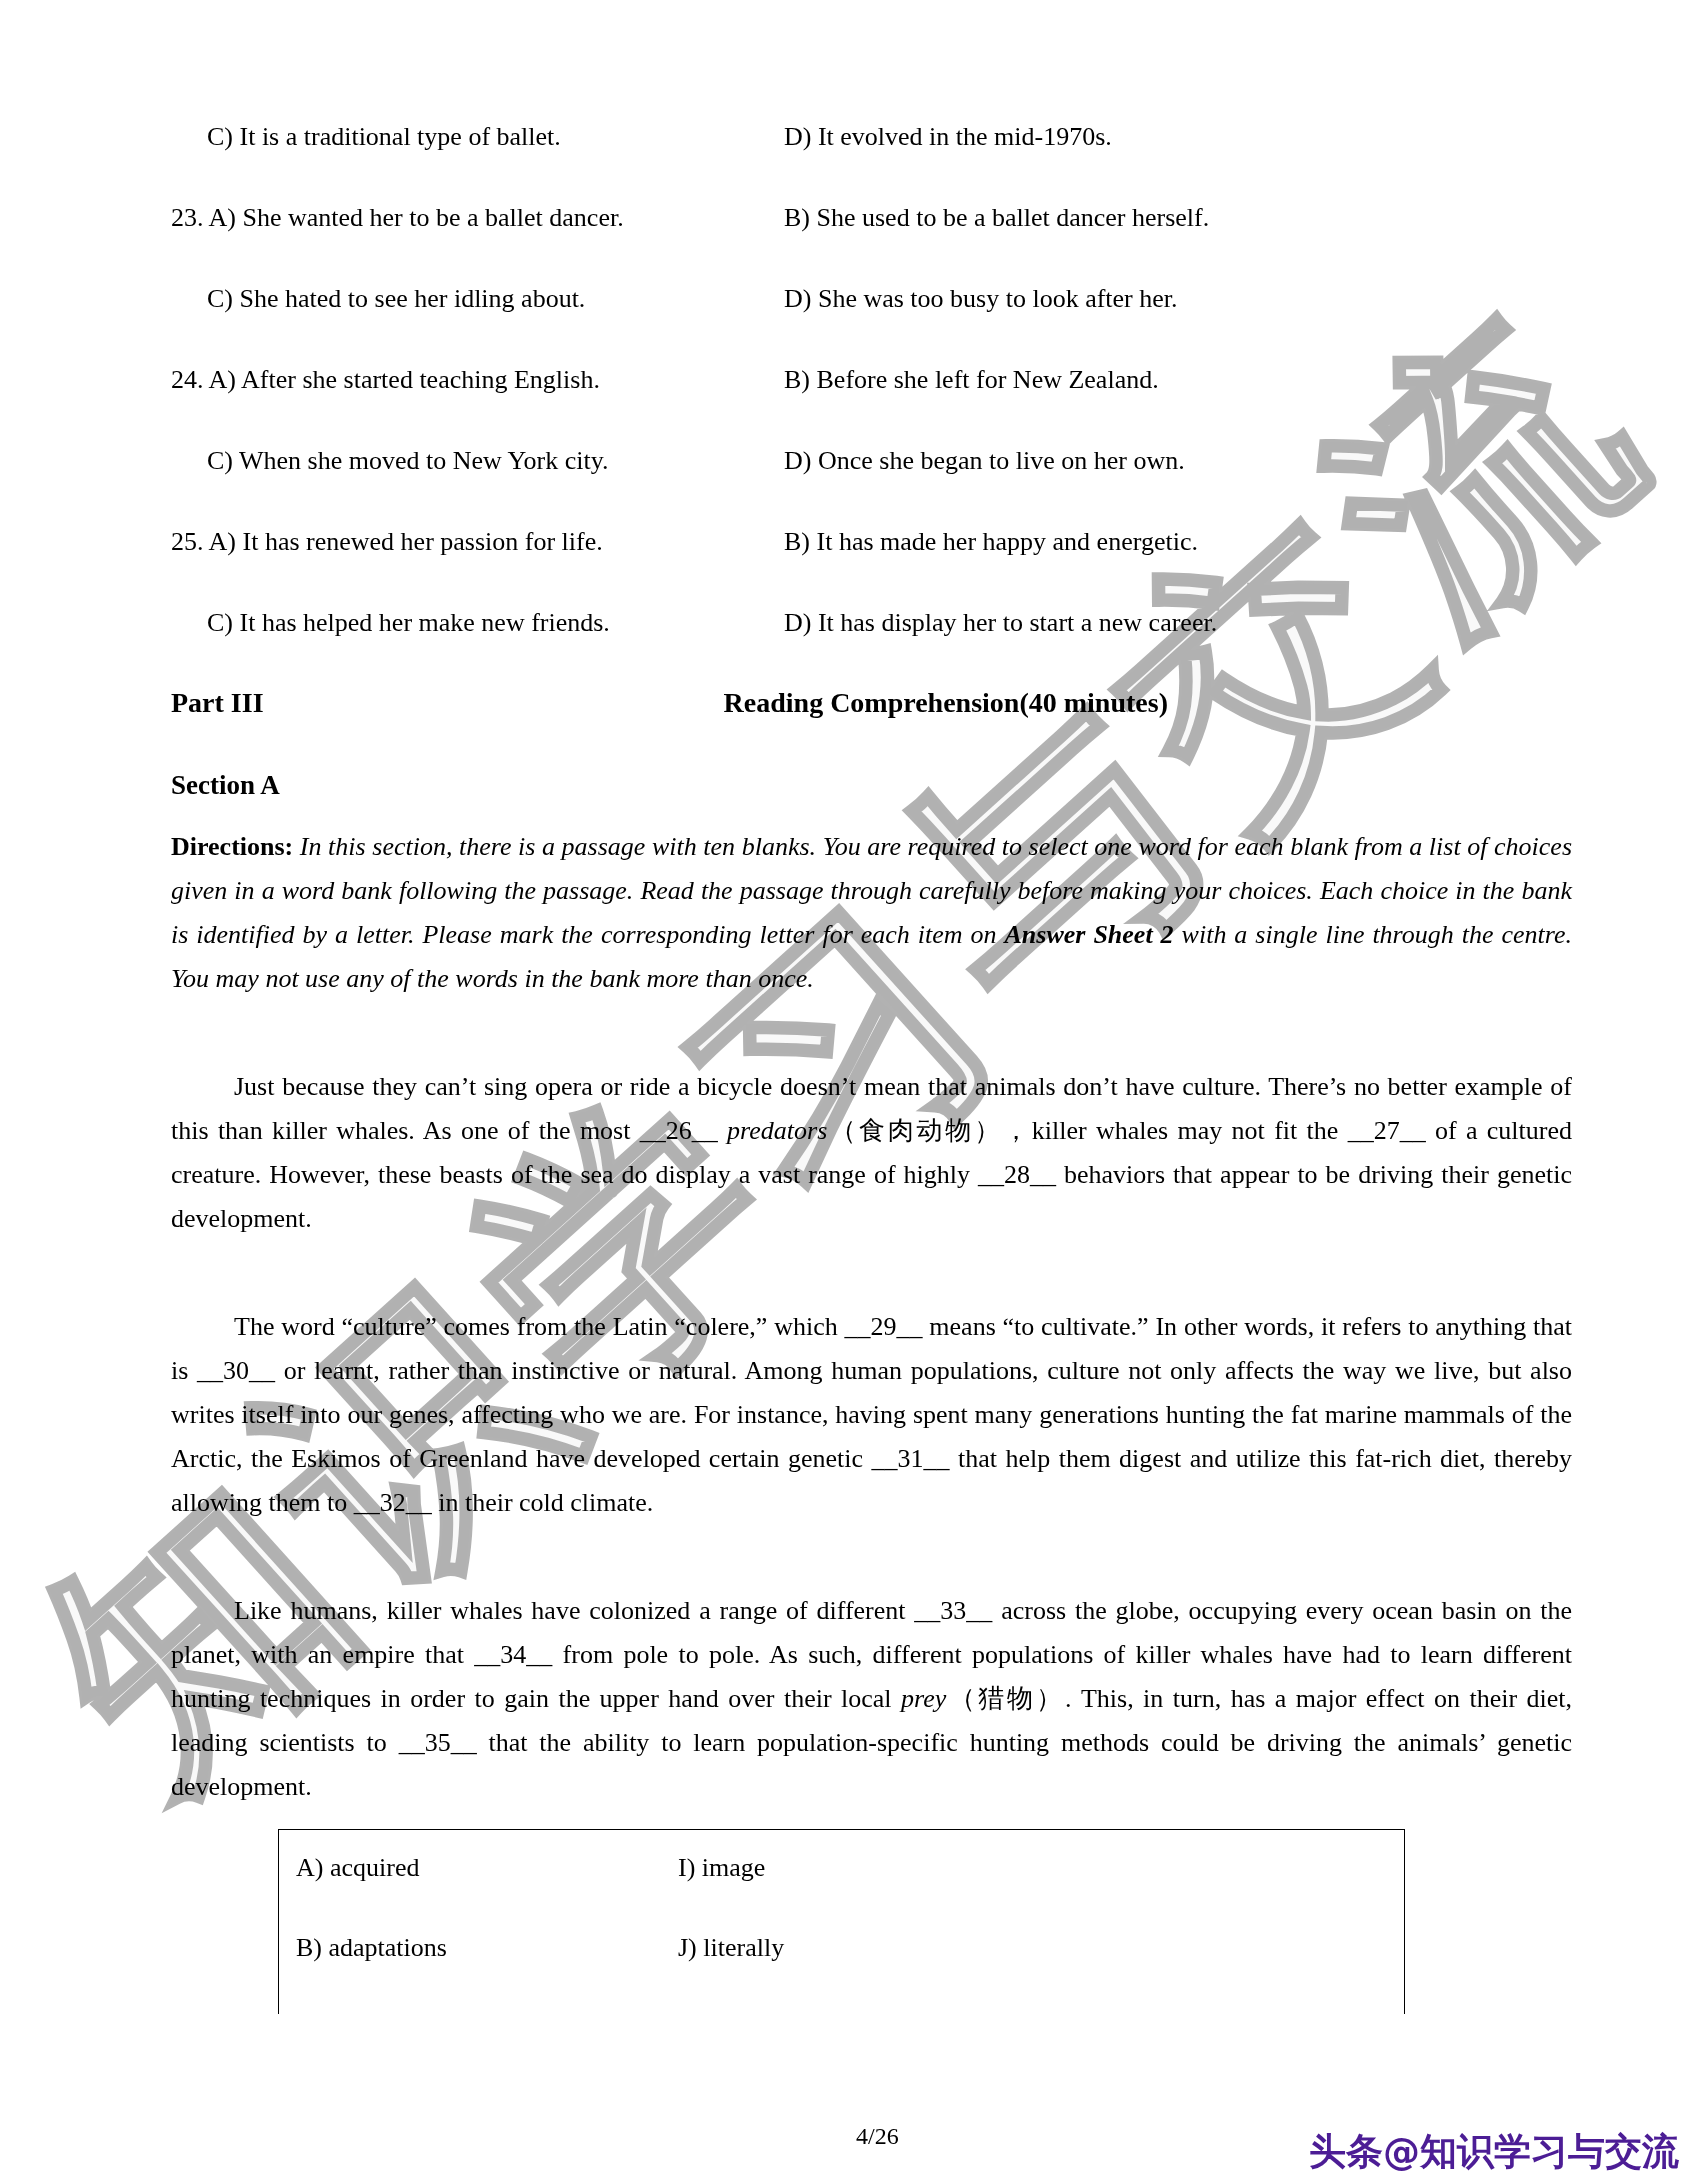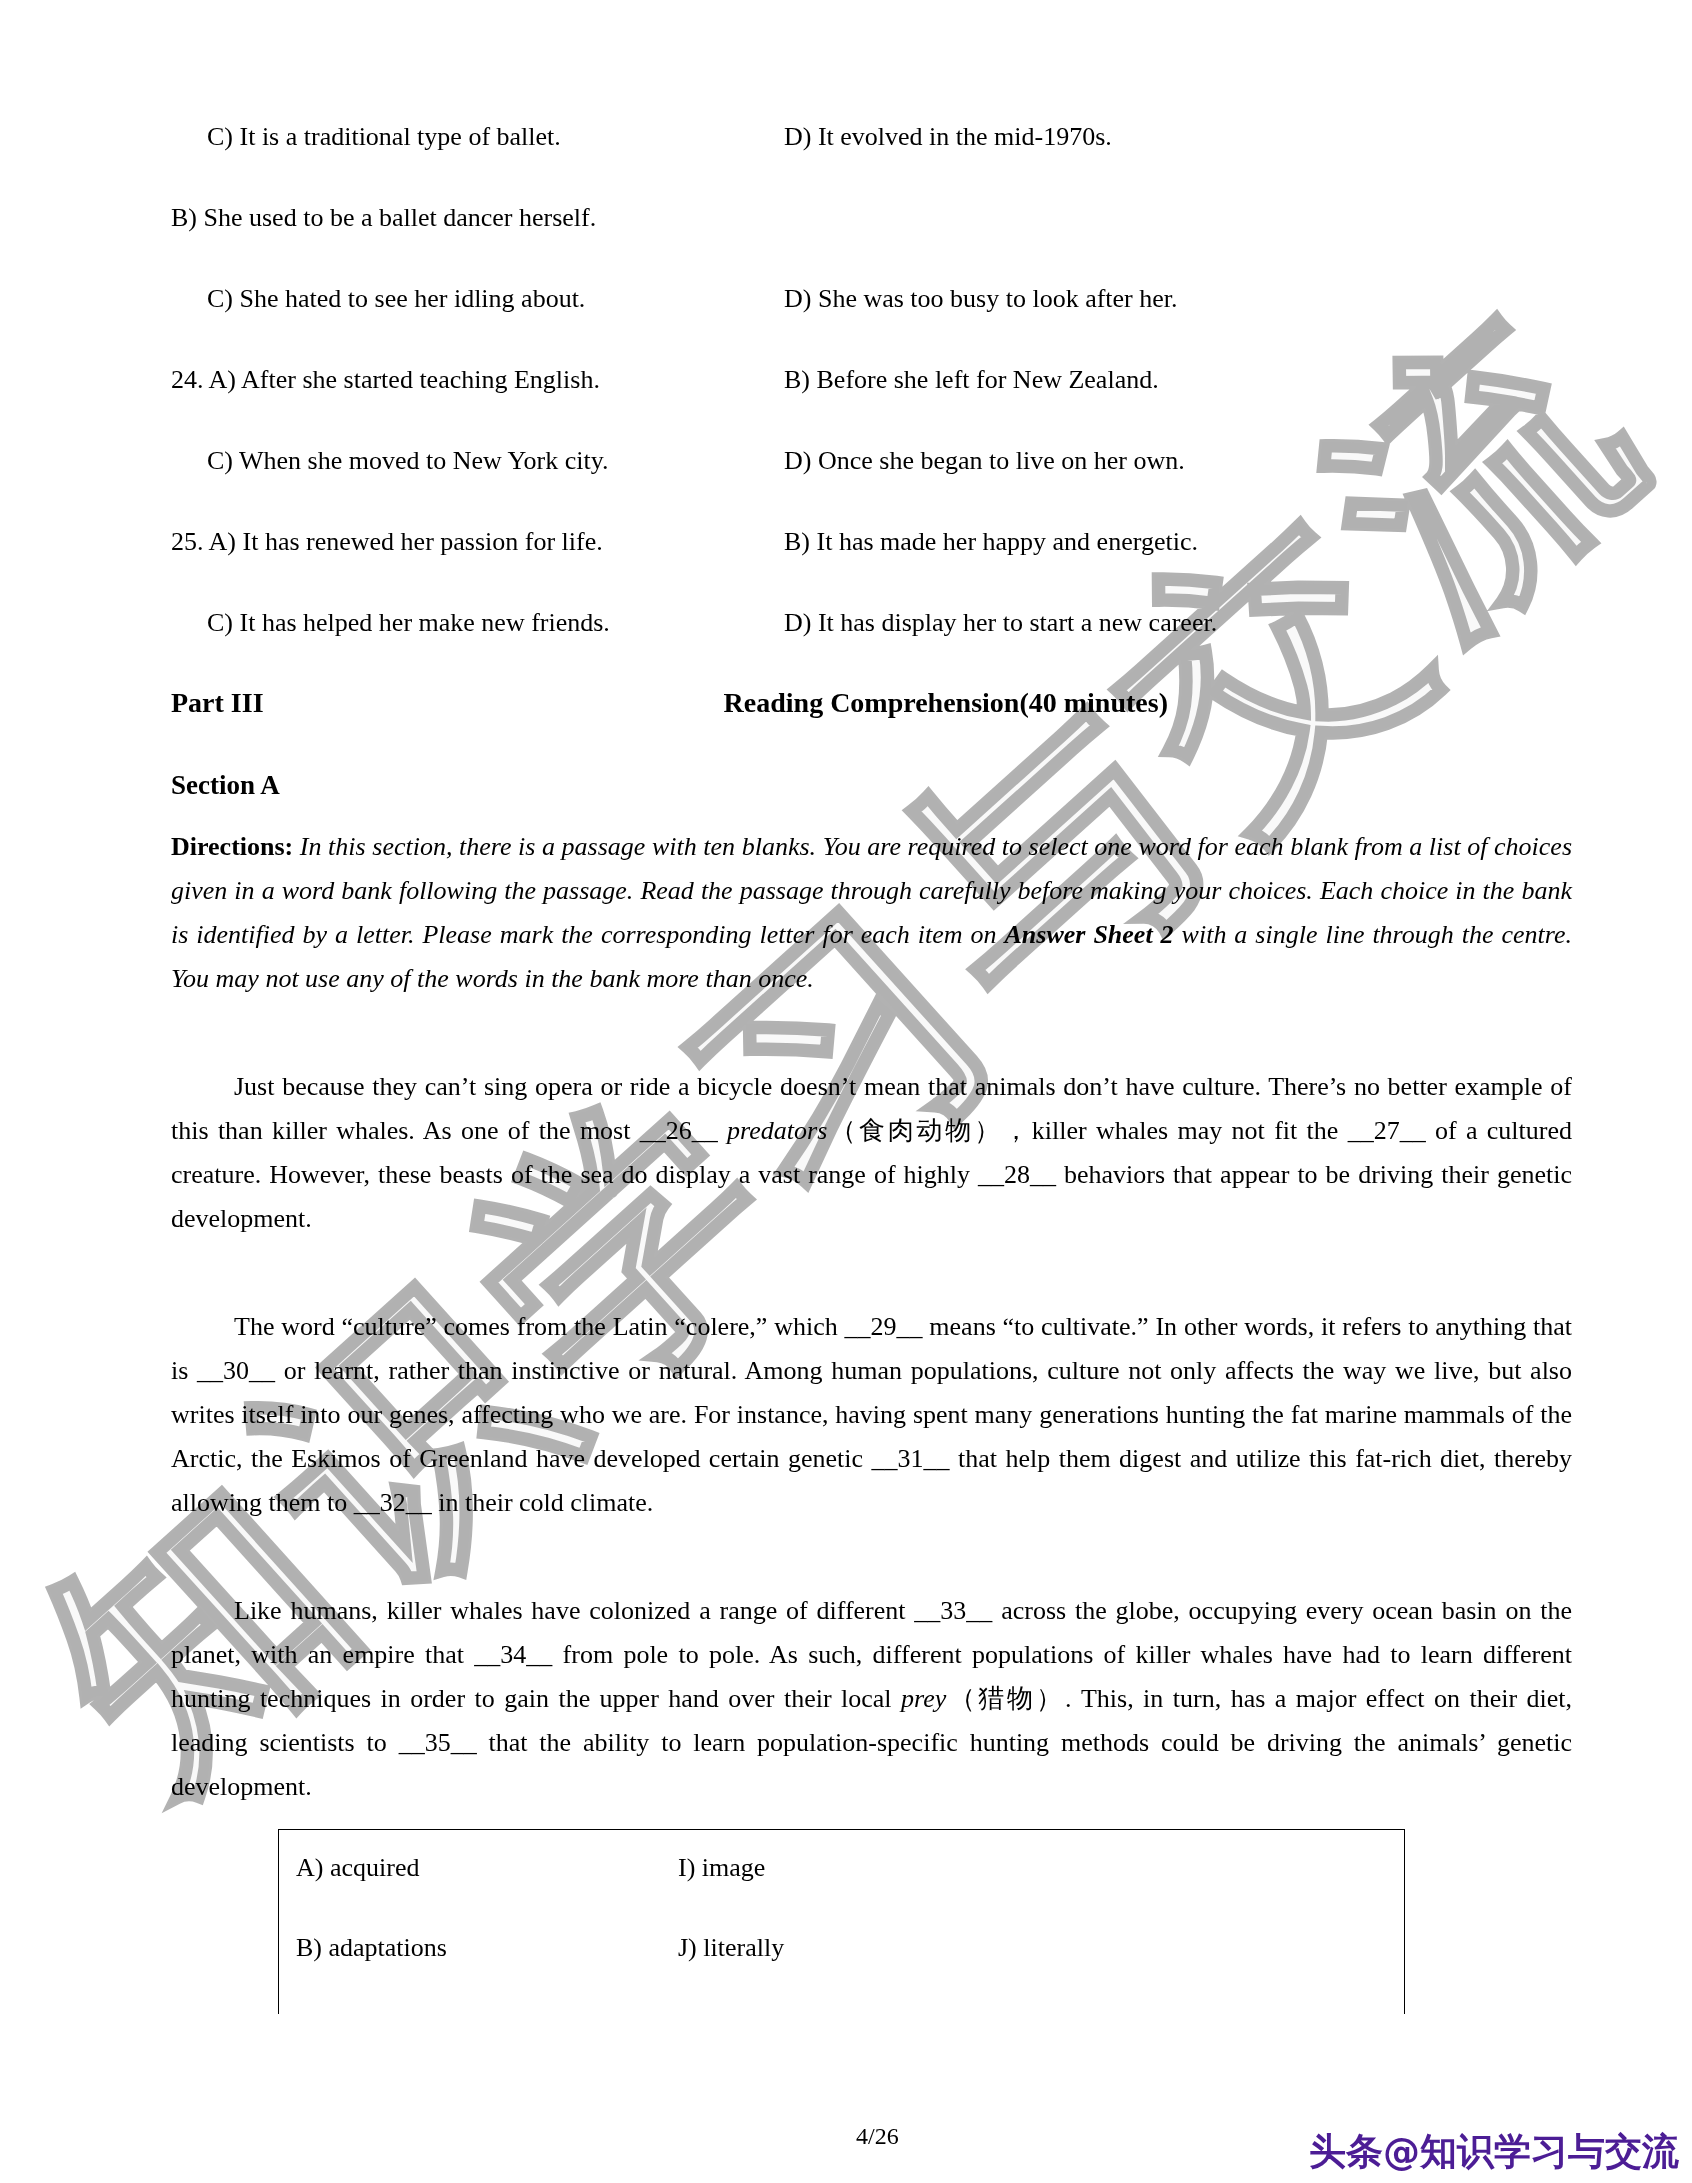--- a/index.html
+++ b/index.html
@@ -124,20 +124,21 @@
 
 <div class="wm-diagonal">知识学习与交流</div>
 
 <div class="content">
 
   <div class="opt-row">
     <div class="cell indent">C) It is a traditional type of ballet.</div>
     <div class="cell">D) It evolved in the mid-1970s.</div>
   </div>
   <div class="opt-row">
+    <div class="cell">23. A) She wanted her to be a ballet dancer.</div>
     <div class="cell">B) She used to be a ballet dancer herself.</div>
   </div>
   <div class="opt-row">
     <div class="cell indent">C) She hated to see her idling about.</div>
     <div class="cell">D) She was too busy to look after her.</div>
   </div>
   <div class="opt-row">
     <div class="cell">24. A) After she started teaching English.</div>
     <div class="cell">B) Before she left for New Zealand.</div>
   </div>

